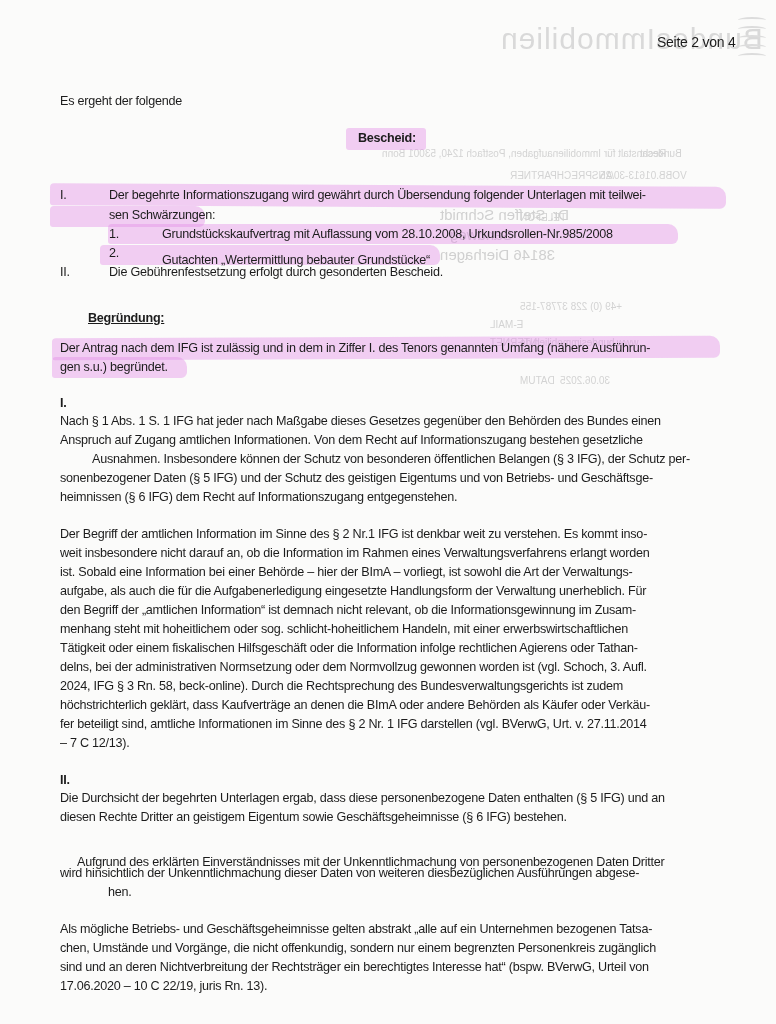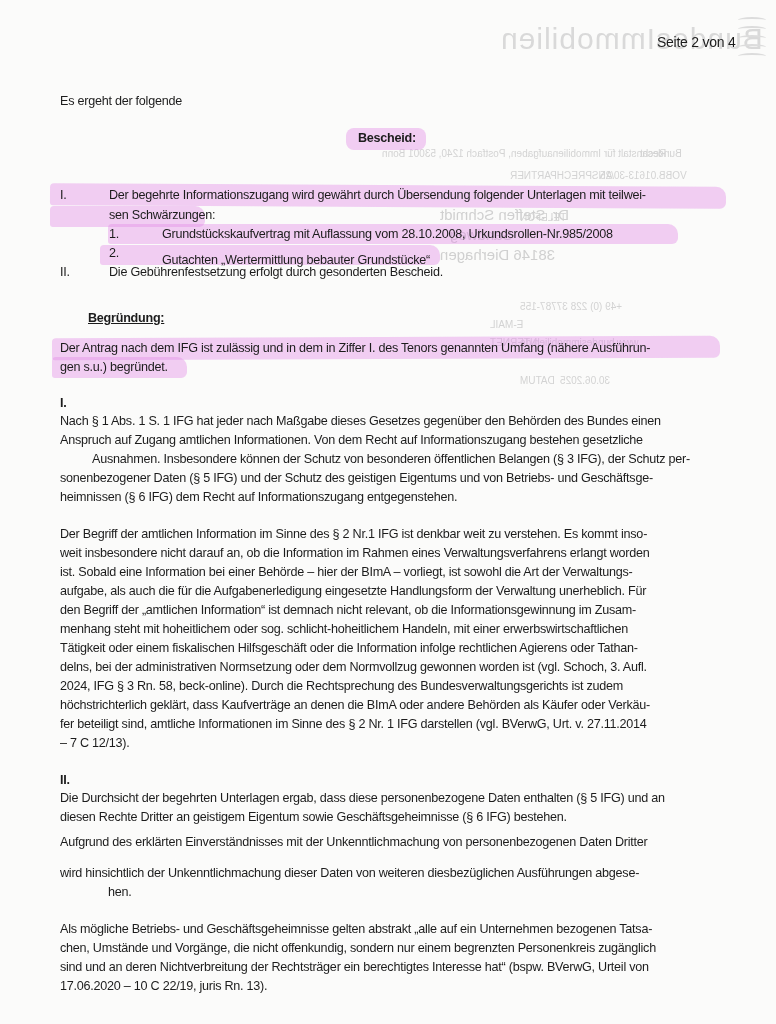--- a/index.html
+++ b/index.html
@@ -18,21 +18,21 @@
     .ghost { color: #c9c9c9; position: absolute; font-family: "Liberation Sans", sans-serif; white-space: nowrap; }
     .ghost-logo { font-size: 30px; color: #d9d9d9; transform: scaleX(-1); letter-spacing: 1px; }
     .ghost-s { font-size: 10px; color: #d3d3d3; transform: scaleX(-1); }
     .logo-stack { position: absolute; left: 738px; top: 14px; width: 28px; }
     .logo-stack div { height: 4px; margin: 3px 0; border-top: 2px solid #dcdcdc; border-radius: 50% 50% 0 0; }
 
     .page-num { left: 657px; top: 32px; font-size: 14px; }
     .intro { left: 60px; top: 91px; }
 
     
-    .hl { background: rgba(226, 140, 230, 0.42); border-radius: 8px; }
+    .hl { background: rgba(226, 140, 230, 0.42); border-radius: 3px; }
     .hl-block { position: absolute; background: rgba(226, 140, 230, 0.42); border-radius: 4px 10px 6px 3px; }
 
     .heading-bescheid { left: 346px; top: 128px; font-weight: bold; padding: 0 10px 0 12px; }
     .num { position: absolute; left: 60px; }
     .col { position: absolute; left: 109px; }
     .sub-num { position: absolute; left: 109px; }
     .sub-col { position: absolute; left: 162px; }
 
     .begruendung { left: 60px; top: 308px; font-weight: bold; text-decoration: underline; margin-left: 28px; }
     .para { position: absolute; left: 60px; }
@@ -129,21 +129,21 @@
   </div>
 
   <div class="sec t" style="top:770px;">II.</div>
 
   <div>
     <div class="para t" style="top:788px;">Die Durchsicht der begehrten Unterlagen ergab, dass diese personenbezogene Daten enthalten (§ 5 IFG) und an</div>
     <div class="para t" style="top:807px;">diesen Rechte Dritter an geistigem Eigentum sowie Geschäftsgeheimnisse (§ 6 IFG) bestehen.</div>
   </div>
 
   <div>
-    <div class="para t" style="top:832px;">Aufgrund des erklärten Einverständnisses mit der Unkenntlichmachung von personenbezogenen Daten Dritter</div>
+    <div class="para t" style="top:852px;margin-left:17px;">Aufgrund des erklärten Einverständnisses mit der Unkenntlichmachung von personenbezogenen Daten Dritter</div>
     <div class="para t" style="top:863px;">wird hinsichtlich der Unkenntlichmachung dieser Daten von weiteren diesbezüglichen Ausführungen abgese-</div>
     <div class="para t" style="top:882px;margin-left:48px;">hen.</div>
   </div>
 
   <div>
     <div class="para t" style="top:919px;">Als mögliche Betriebs- und Geschäftsgeheimnisse gelten abstrakt „alle auf ein Unternehmen bezogenen Tatsa-</div>
     <div class="para t" style="top:938px;">chen, Umstände und Vorgänge, die nicht offenkundig, sondern nur einem begrenzten Personenkreis zugänglich</div>
     <div class="para t" style="top:957px;">sind und an deren Nichtverbreitung der Rechtsträger ein berechtigtes Interesse hat“ (bspw. BVerwG, Urteil von</div>
     <div class="para t" style="top:976px;">17.06.2020 – 10 C 22/19, juris Rn. 13).</div>
   </div>

